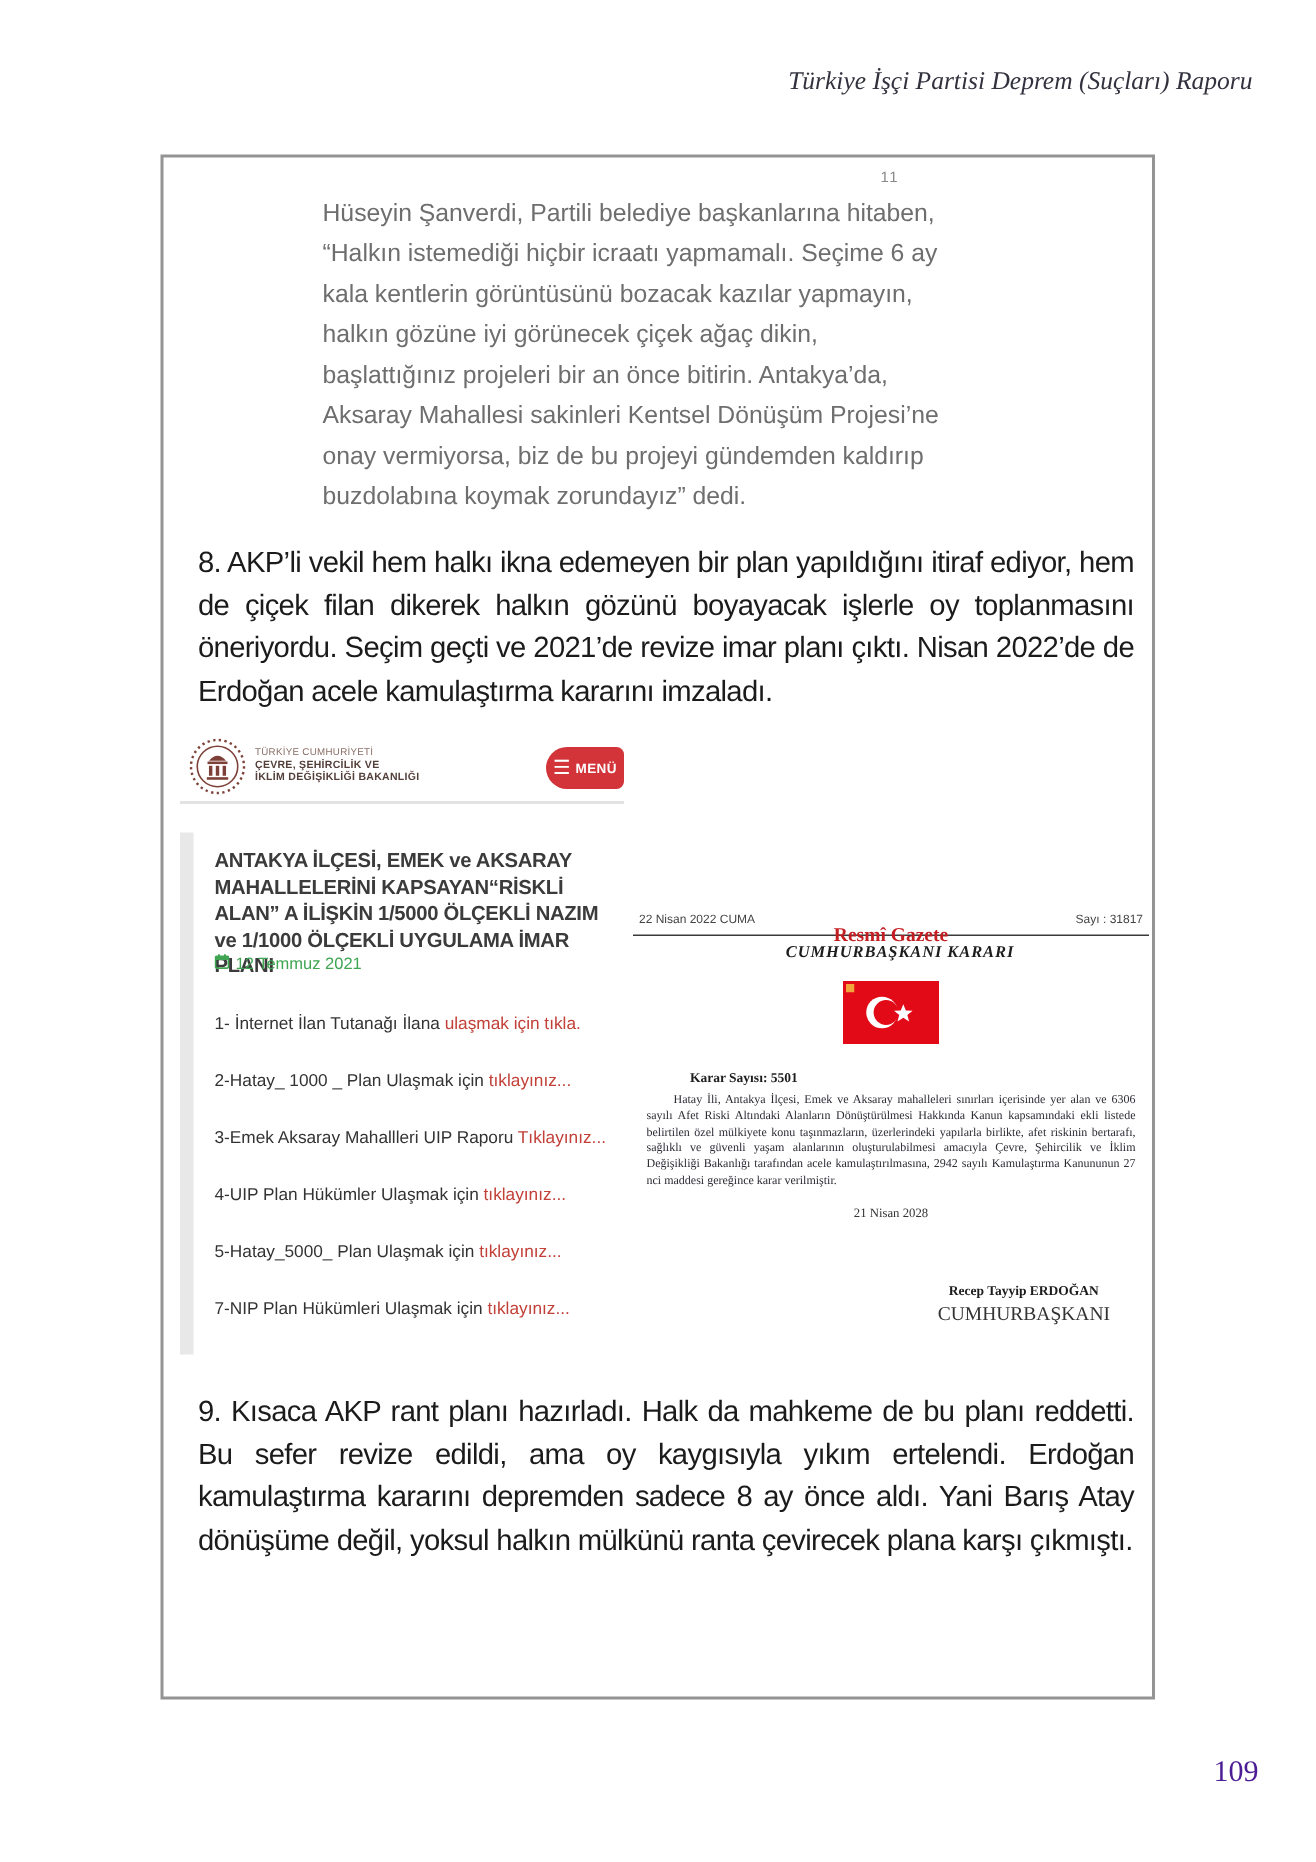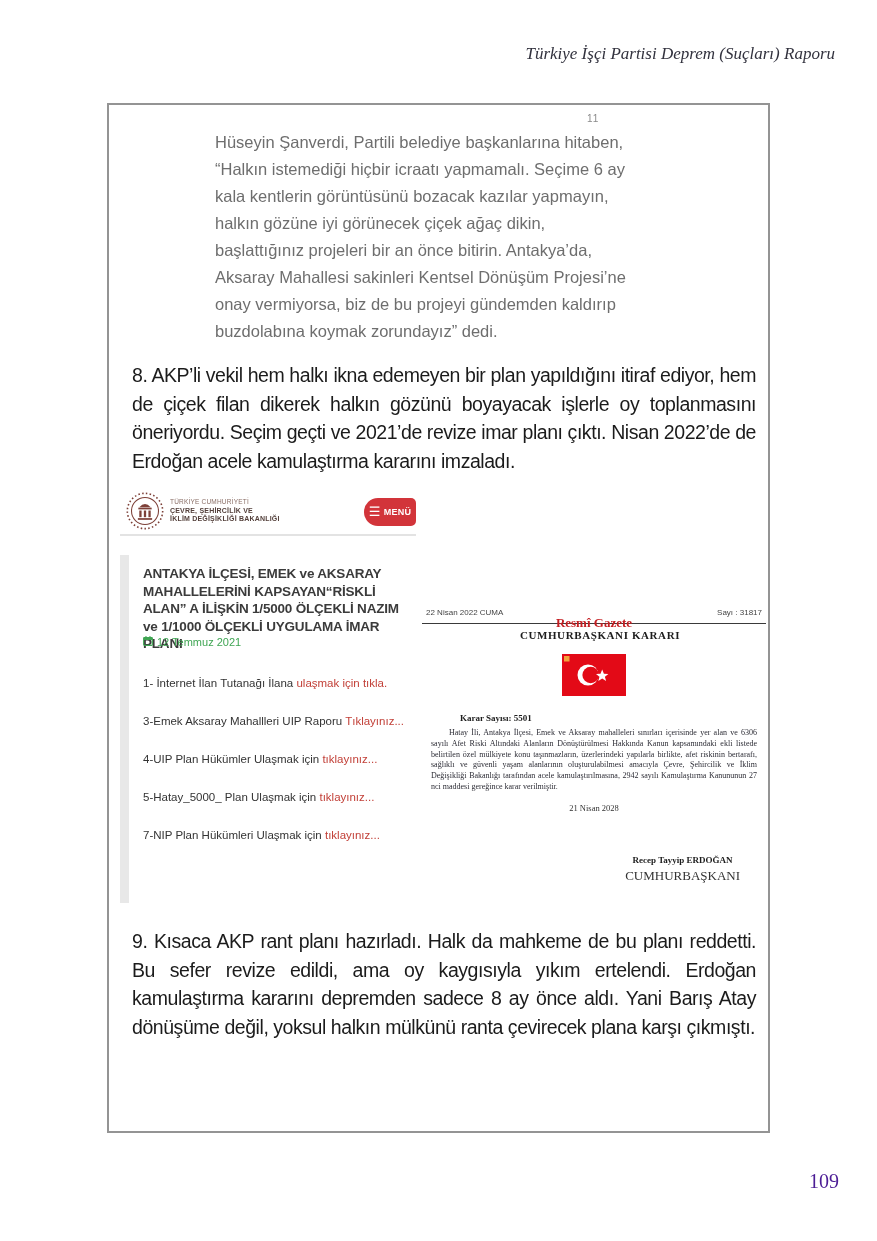--- a/index.html
+++ b/index.html
@@ -98,21 +98,21 @@
   }
   .gazette-masthead {
     position:absolute; left:0; top:2px; width:100%; height:20px;
     border-bottom:1.5px solid #3a3a3a;
   }
   .gazette-date   { position:absolute; left:4px;  top:4px; font-size:8px; font-family:"Liberation Sans", sans-serif; color:#444; }
   .gazette-name   { position:absolute; left:0; right:0; top:11px; text-align:center; font-size:13px; font-weight:bold; color:#c41e22; }
   .gazette-issue  { position:absolute; right:4px; top:4px; font-size:8px; font-family:"Liberation Sans", sans-serif; color:#444; }
   .gazette-heading {
     position:absolute; left:12px; right:0; top:27px; text-align:center;
-    font-size:11px; font-weight:bold; letter-spacing:0.6px; color:#1d1d1d;
+    font-size:11px; font-weight:bold; letter-spacing:0.6px; color:#1d1d1d;font-style:italic;
   }
   .gazette-flag { position:absolute; left:50%; top:52px; transform:translateX(-50%); }
   .gazette-decision-no {
     position:absolute; left:38px; top:111px;
     font-size:9px; font-weight:bold; color:#1d1d1d;
   }
   .gazette-body {
     position:absolute; left:9px; top:126px; width:326px;
     font-size:8px; line-height:10.8px; color:#2c2c35;
     text-align:justify; text-indent:18px;
@@ -176,20 +176,21 @@
           <rect x="0.8" y="1.8" width="10.4" height="3" fill="#3fa553"></rect>
           <rect x="2.8" y="0.2" width="1.5" height="2.4" fill="#3fa553"></rect>
           <rect x="7.6" y="0.2" width="1.5" height="2.4" fill="#3fa553"></rect>
         </svg>
       </span>
       <span>12 Temmuz 2021</span>
     </div>
 
     <div class="site-links">
       <div class="site-link-item"><span>1- İnternet İlan Tutanağı İlana </span><span class="link-red">ulaşmak için tıkla.</span></div>
+      <div class="site-link-item"><span>2-Hatay_ 1000 _ Plan Ulaşmak için </span><span class="link-red">tıklayınız...</span></div>
       <div class="site-link-item"><span>3-Emek Aksaray Mahallleri UIP Raporu </span><span class="link-red">Tıklayınız...</span></div>
       <div class="site-link-item"><span>4-UIP Plan Hükümler Ulaşmak için </span><span class="link-red">tıklayınız...</span></div>
       <div class="site-link-item"><span>5-Hatay_5000_ Plan Ulaşmak için </span><span class="link-red">tıklayınız...</span></div>
       <div class="site-link-item"><span>7-NIP Plan Hükümleri Ulaşmak için </span><span class="link-red">tıklayınız...</span></div>
     </div>
   </div>
 
   <div class="gazette-shot">
     <div class="gazette-masthead">
       <span class="gazette-date">22 Nisan 2022 CUMA</span>

